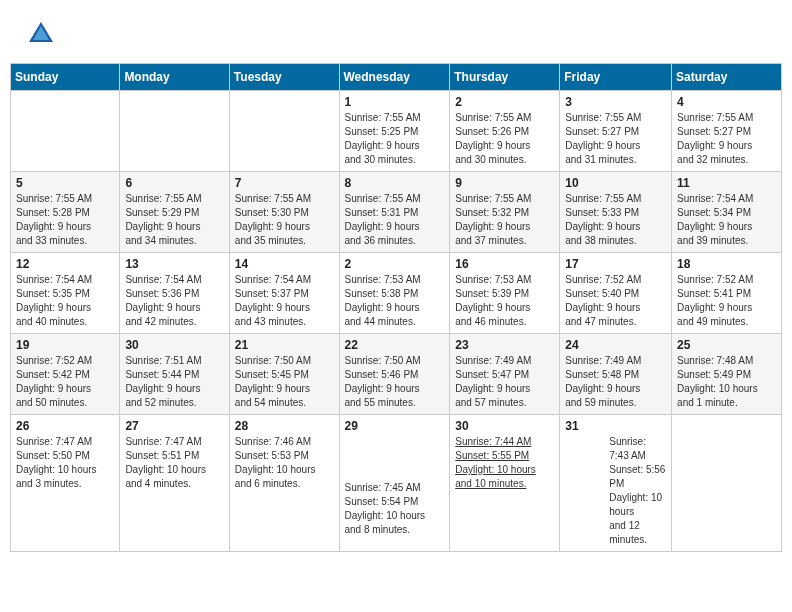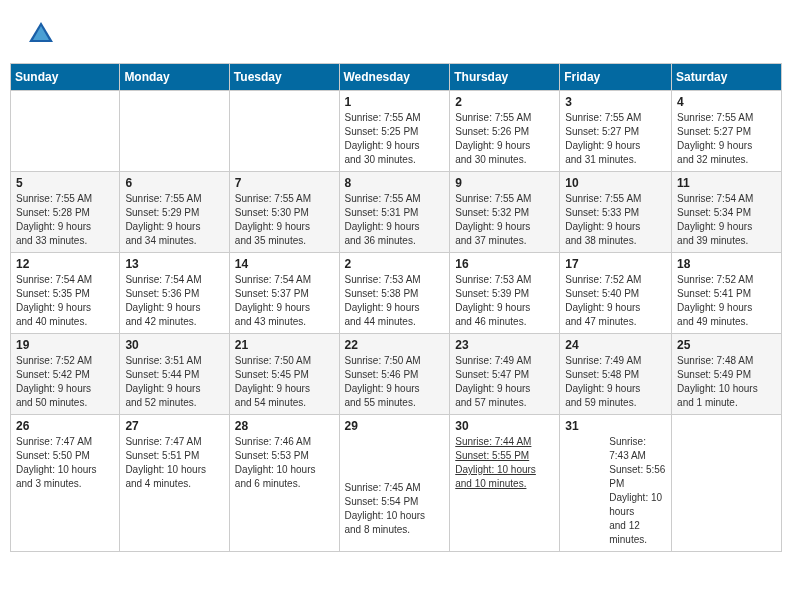--- a/index.html
+++ b/index.html
@@ -260,21 +260,21 @@
       <tr>
         <td>
           <div class="day-number">19</div>
           <div class="day-info" style="white-space: pre-line;">Sunrise: 7:52 AM
 Sunset: 5:42 PM
 Daylight: 9 hours
 and 50 minutes.</div>
         </td>
         <td>
           <div class="day-number">30</div>
-          <div class="day-info" style="white-space: pre-line;">Sunrise: 3:51 AM
+          <div class="day-info" style="white-space: pre-line;">Sunrise: 7:51 AM
 Sunset: 5:44 PM
 Daylight: 9 hours
 and 52 minutes.</div>
         </td>
         <td>
           <div class="day-number">21</div>
           <div class="day-info" style="white-space: pre-line;">Sunrise: 7:50 AM
 Sunset: 5:45 PM
 Daylight: 9 hours
 and 54 minutes.</div>

